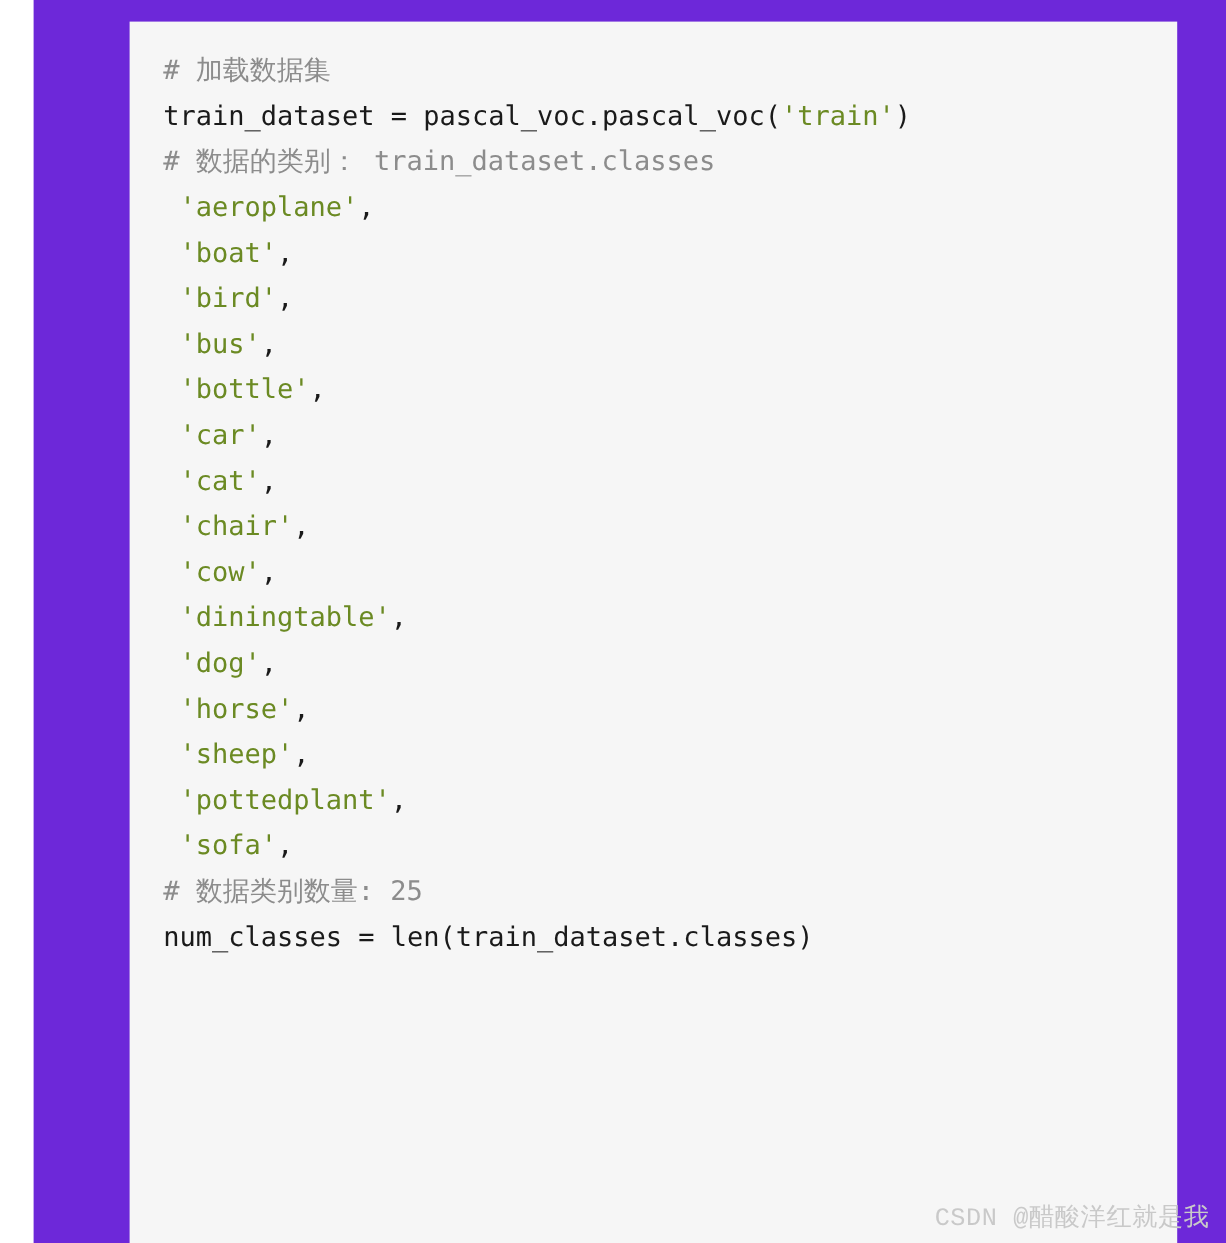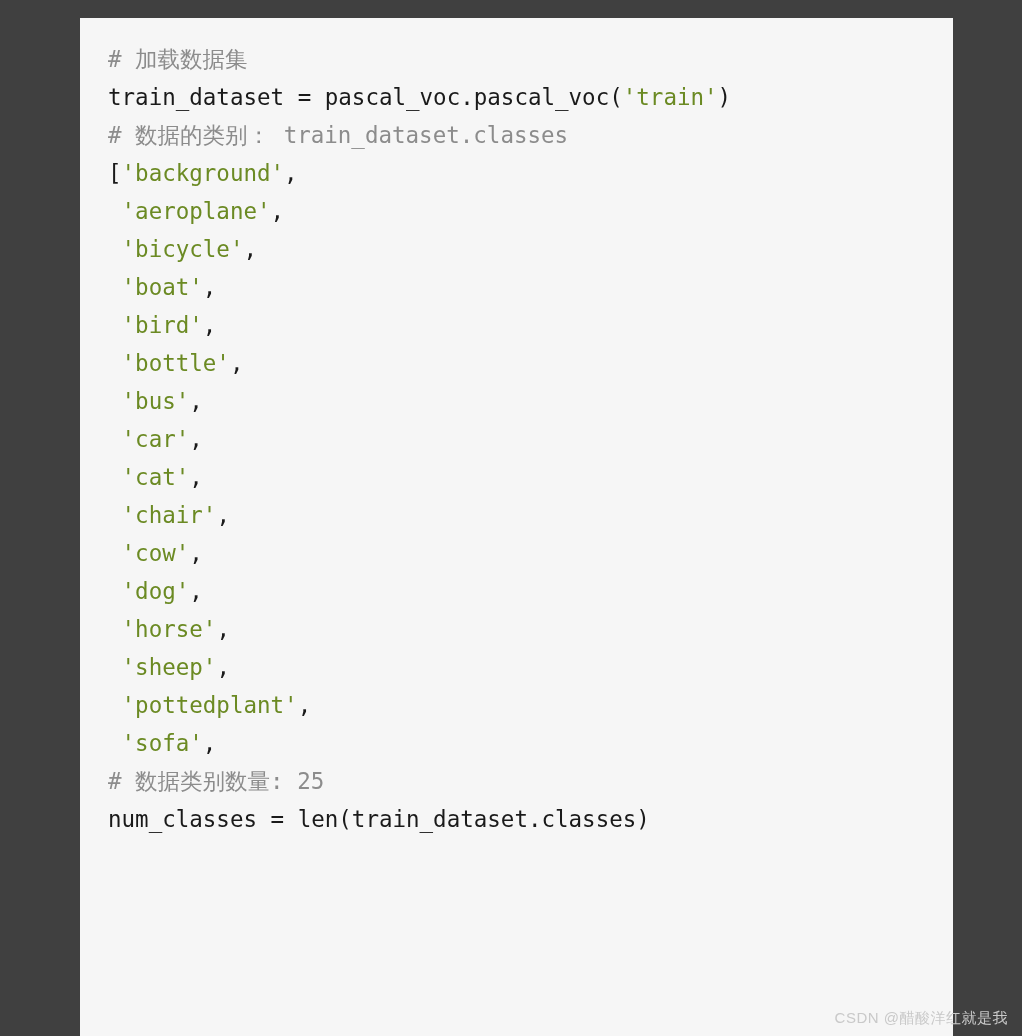--- a/index.html
+++ b/index.html
@@ -11,21 +11,22 @@
     width: 1022px;
     height: 1036px;
     position: relative;
     overflow: hidden;
     font-family: "DejaVu Sans Mono", monospace;
   }
 
   #page {
     position: absolute;
     inset: 0;
-    background: #404040;
+    background: #6d28d9;
+    margin-left: 28px;
   }
 
   #code-block {
     position: absolute;
     left: 80px;
     top: 18px;
     width: 873px;
     bottom: 0;
     background: #f6f6f6;
     box-sizing: border-box;
@@ -43,49 +44,48 @@
   }
 
   .tok-comment { color: #8c8c8c; }
   .tok-str     { color: #6b8a23; text-align: right; }
   .tok-plain   { color: #1a1a1a; }
 
   #watermark {
     position: absolute;
     right: 14px;
     bottom: 8px;
-    font-family: Liberation Sans, sans-serif;
-    font-size: 15px;
+    font-family: Liberation Mono, monospace;
+    font-size: 21px;
     color: #c9c9c9;
     white-space: nowrap;
     letter-spacing: 0.5px;
     pointer-events: none;
   }
 </style>
 </head>
 <body>
 
 <div id="page">
 
   <div id="code-block">
     <div id="code-lines">
         <div class="code-line"><span class="tok-comment"># 加载数据集</span></div>
         <div class="code-line"><span class="tok-plain">train_dataset = pascal_voc.pascal_voc(</span><span class="tok-str">'train'</span><span class="tok-plain">)</span></div>
         <div class="code-line"><span class="tok-comment"># 数据的类别： train_dataset.classes</span></div>
-        <div class="code-line"><span class="tok-plain">[</span><span class="tok-str">'background'</span><span class="tok-plain">,</span></div>
         <div class="code-line"><span> </span><span class="tok-str">'aeroplane'</span><span class="tok-plain">,</span></div>
-        <div class="code-line"><span> </span><span class="tok-str">'bicycle'</span><span class="tok-plain">,</span></div>
         <div class="code-line"><span> </span><span class="tok-str">'boat'</span><span class="tok-plain">,</span></div>
         <div class="code-line"><span> </span><span class="tok-str">'bird'</span><span class="tok-plain">,</span></div>
+        <div class="code-line"><span> </span><span class="tok-str">'bus'</span><span class="tok-plain">,</span></div>
         <div class="code-line"><span> </span><span class="tok-str">'bottle'</span><span class="tok-plain">,</span></div>
-        <div class="code-line"><span> </span><span class="tok-str">'bus'</span><span class="tok-plain">,</span></div>
         <div class="code-line"><span> </span><span class="tok-str">'car'</span><span class="tok-plain">,</span></div>
         <div class="code-line"><span> </span><span class="tok-str">'cat'</span><span class="tok-plain">,</span></div>
         <div class="code-line"><span> </span><span class="tok-str">'chair'</span><span class="tok-plain">,</span></div>
         <div class="code-line"><span> </span><span class="tok-str">'cow'</span><span class="tok-plain">,</span></div>
+        <div class="code-line"><span> </span><span class="tok-str">'diningtable'</span><span class="tok-plain">,</span></div>
         <div class="code-line"><span> </span><span class="tok-str">'dog'</span><span class="tok-plain">,</span></div>
         <div class="code-line"><span> </span><span class="tok-str">'horse'</span><span class="tok-plain">,</span></div>
         <div class="code-line"><span> </span><span class="tok-str">'sheep'</span><span class="tok-plain">,</span></div>
         <div class="code-line"><span> </span><span class="tok-str">'pottedplant'</span><span class="tok-plain">,</span></div>
         <div class="code-line"><span> </span><span class="tok-str">'sofa'</span><span class="tok-plain">,</span></div>
         <div class="code-line"><span class="tok-comment"># 数据类别数量: 25</span></div>
         <div class="code-line"><span class="tok-plain">num_classes = len(train_dataset.classes)</span></div>
       </div>
   </div>
 

